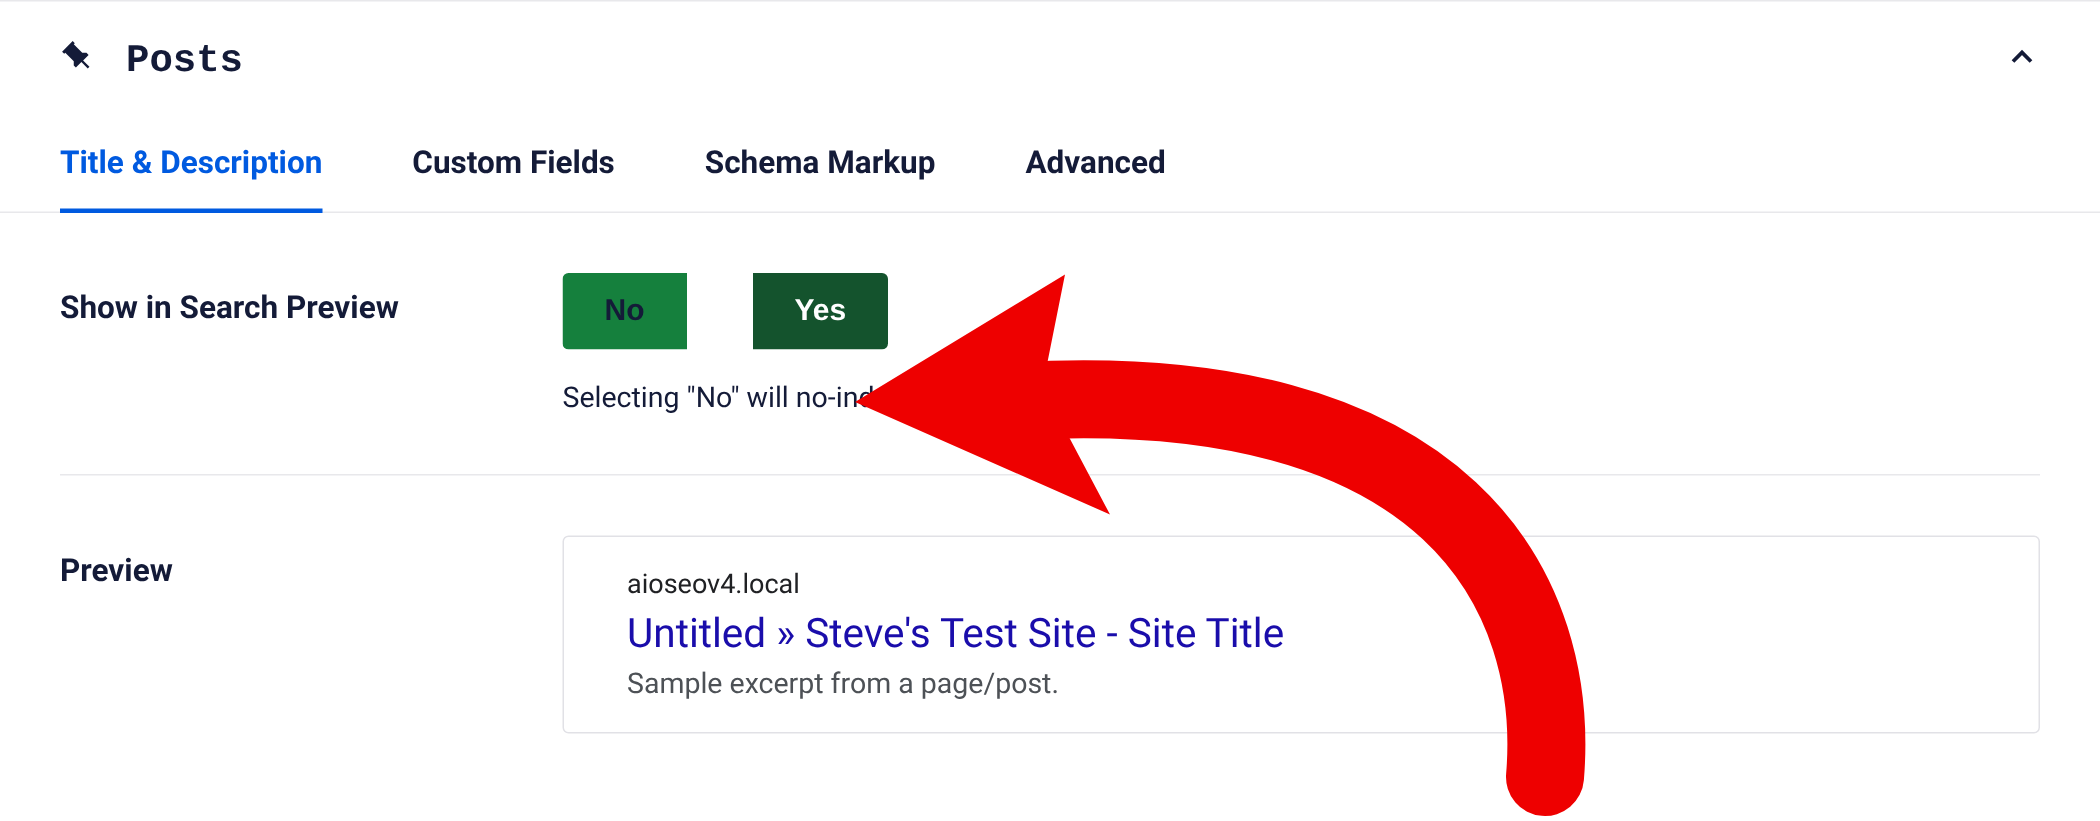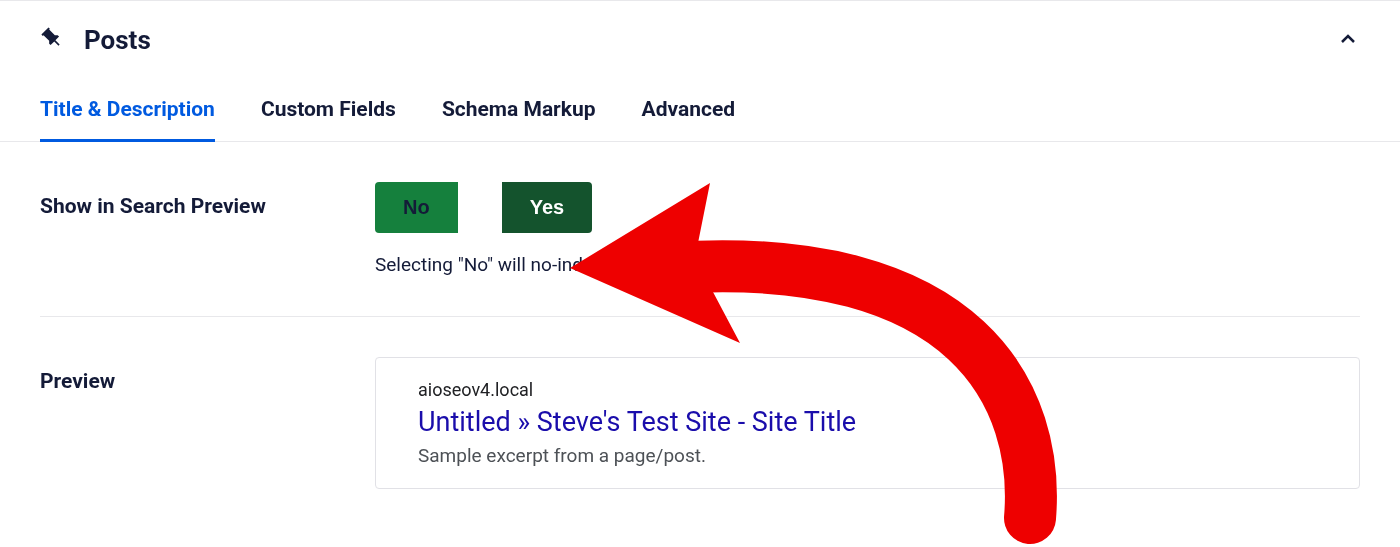--- a/index.html
+++ b/index.html
@@ -13,20 +13,21 @@
     }
     .panel {
       border-top: 1px solid #e8e8eb;
     }
     .panel-header {
       display: flex;
       align-items: flex-end;
       justify-content: space-between;
       padding: 24px 40px;
       cursor: pointer;
+      font-family: Liberation Mono, monospace;
     }
     .panel-header-left {
       display: flex;
       align-items: center;
       gap: 20px;
     }
     .pin-icon svg {
       width: 24px;
       height: 24px;
       fill: #141B38;
@@ -40,21 +41,21 @@
       width: 24px;
       height: 24px;
       stroke: #141B38;
       fill: none;
       stroke-width: 2.5;
     }
     .tabs {
       display: flex;
       border-bottom: 1px solid #e8e8eb;
       padding: 0 40px;
-      gap: 46px;
+      gap: 60px;
     }
     .tab {
       padding: 18px 0;
       font-size: 21px;
       font-weight: 700;
       color: #141B38;
       cursor: pointer;
       border-bottom: 3px solid transparent;
       margin-bottom: -1px;
     }

